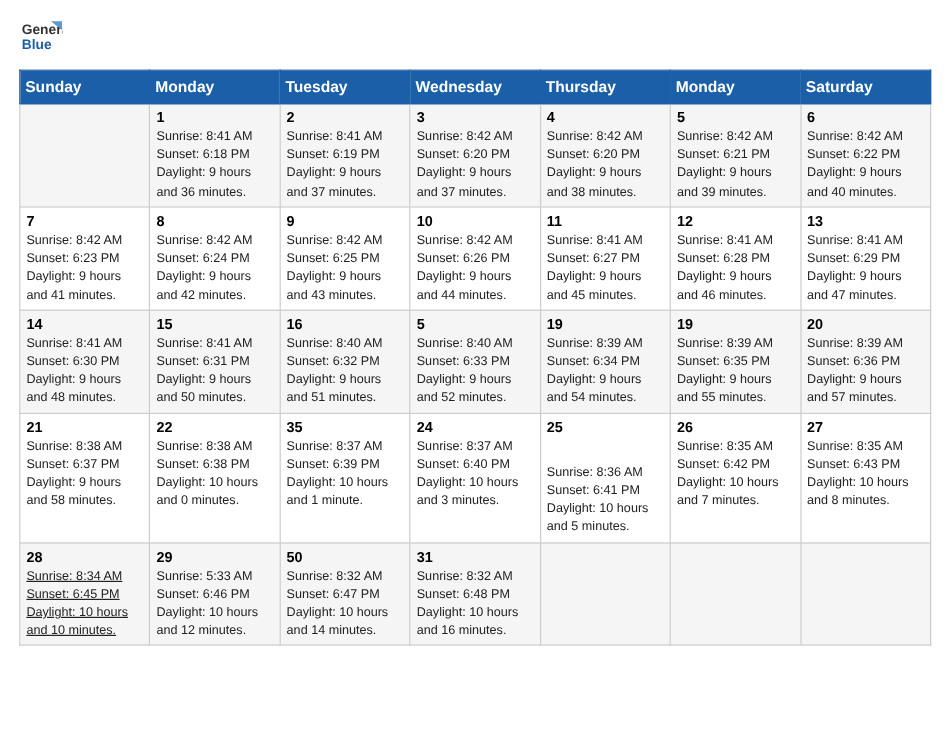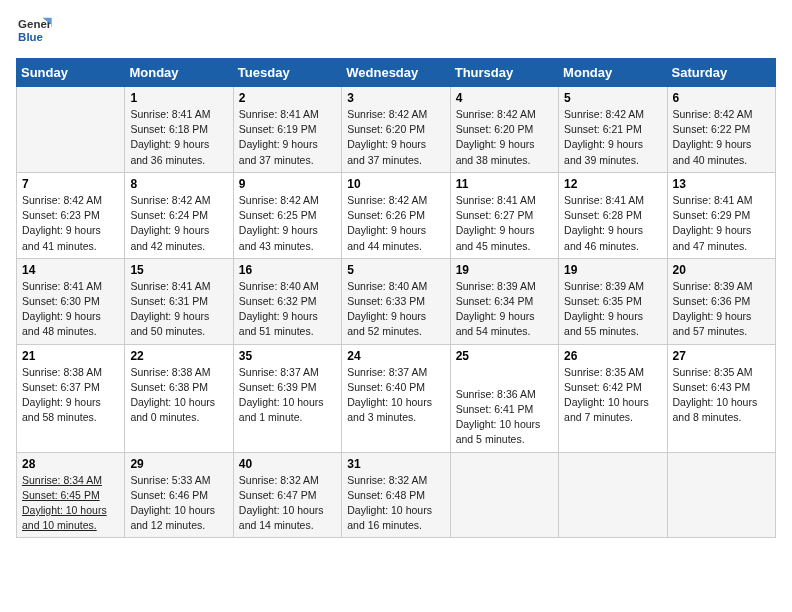--- a/index.html
+++ b/index.html
@@ -314,21 +314,21 @@
 and 10 minutes.</div>
         </td>
         <td>
           <span class="day-num">29</span>
           <div class="day-info" style="white-space: pre-line;">Sunrise: 5:33 AM
 Sunset: 6:46 PM
 Daylight: 10 hours
 and 12 minutes.</div>
         </td>
         <td>
-          <span class="day-num">40</span>
+          <span class="day-num">50</span>
           <div class="day-info" style="white-space: pre-line;">Sunrise: 8:32 AM
 Sunset: 6:47 PM
 Daylight: 10 hours
 and 14 minutes.</div>
         </td>
         <td>
           <span class="day-num">31</span>
           <div class="day-info" style="white-space: pre-line;">Sunrise: 8:32 AM
 Sunset: 6:48 PM
 Daylight: 10 hours

